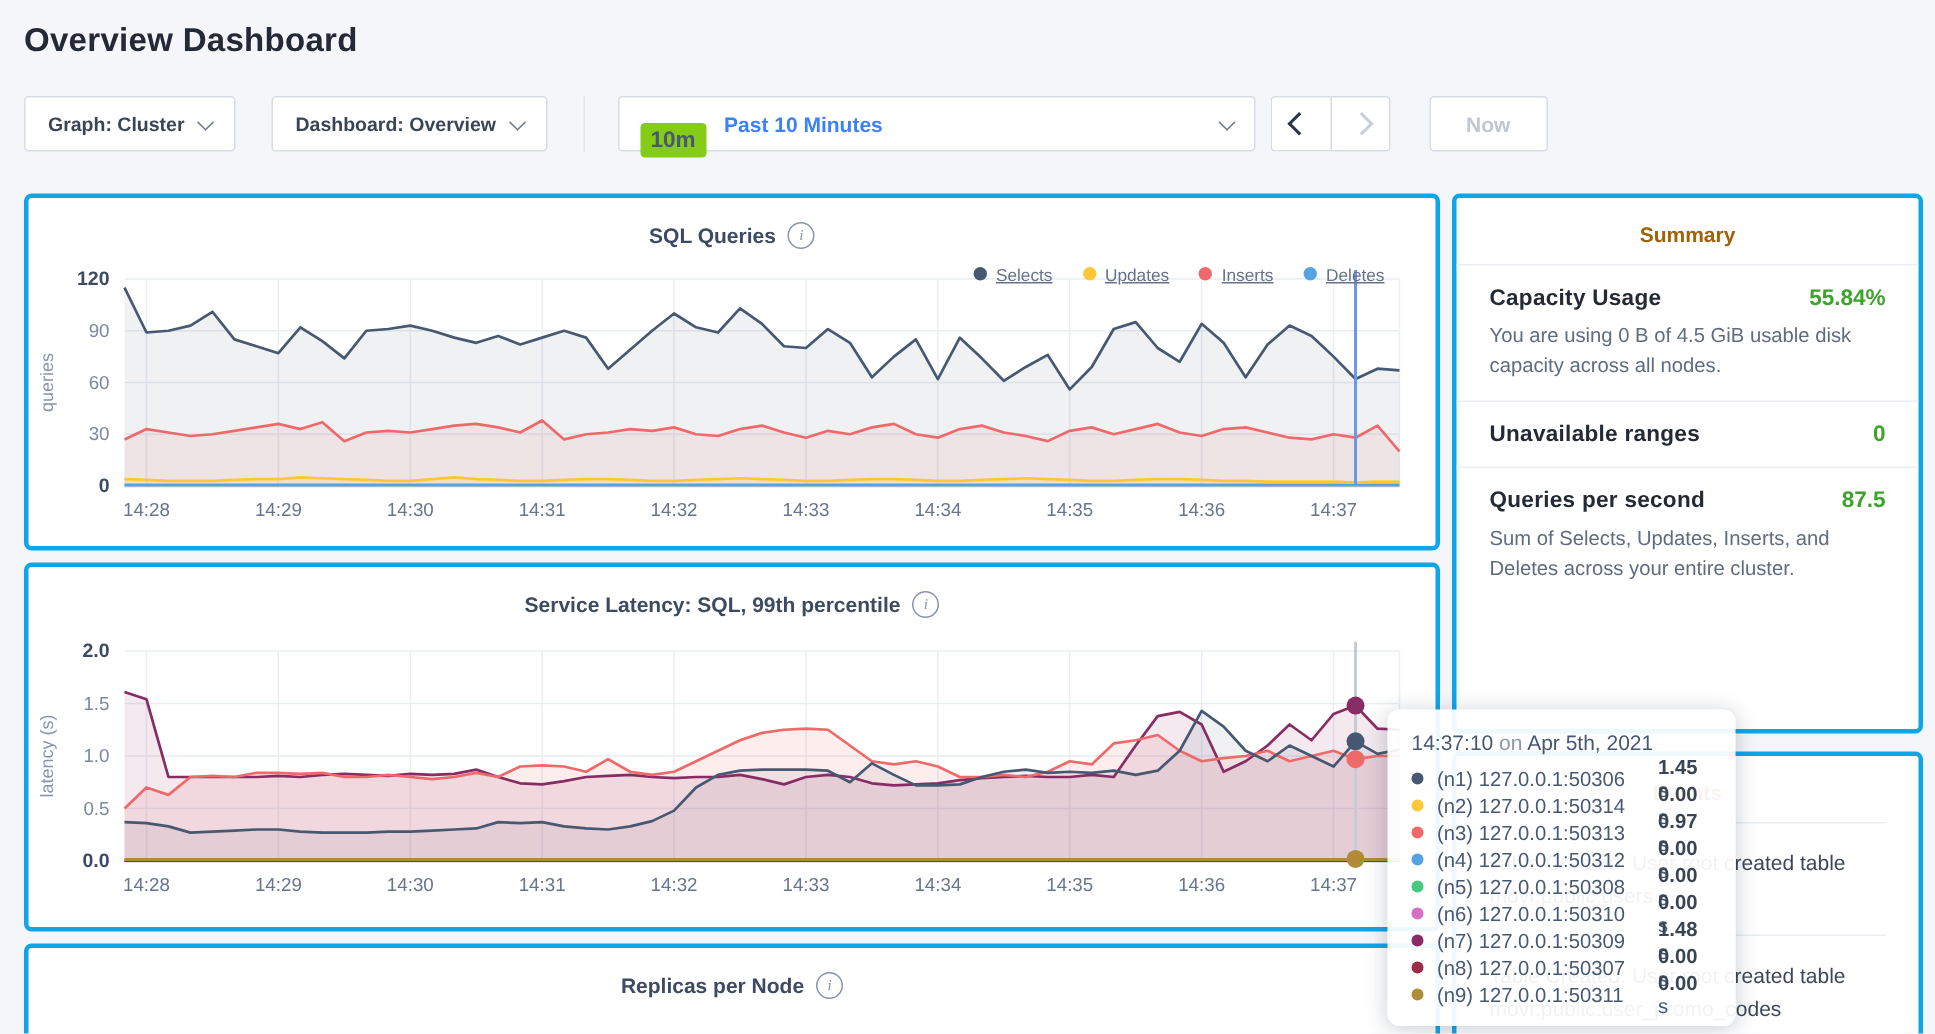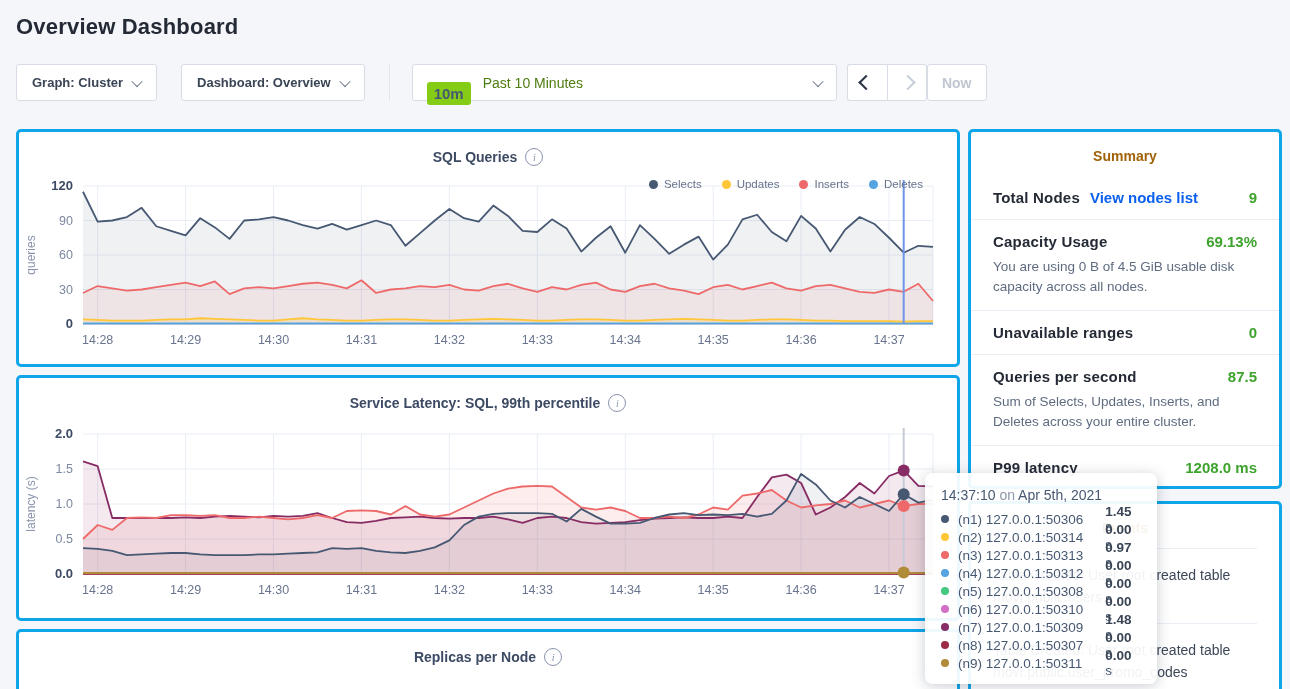--- a/index.html
+++ b/index.html
@@ -13,42 +13,42 @@
   
   .controls{display:flex;align-items:flex-start;margin:24px 16px 0 16px;height:37px;}
   .btn{background:#fff;border:1px solid #d8dce5;border-radius:3px;height:37px;
        display:flex;align-items:center;cursor:pointer;font-family:inherit;}
   .dd{padding:0 15px;gap:10px;font-size:13px;font-weight:bold;color:#394455;margin-right:24px;}
   .chev{width:7px;height:7px;border-right:1.6px solid #707a8e;border-bottom:1.6px solid #707a8e;
         transform:rotate(45deg) translate(-1px,-1px);display:inline-block;}
   .vdiv{width:1px;height:37px;background:#e2e6ee;margin:0 12px 0 0;}
   .timepicker{width:425px;padding:0 14px;gap:12px;margin-left:10px;}
   .tp-badge{background:#84cc16;color:#475872;font-size:15px;font-weight:bold;border-radius:3px;padding:3px 7px;margin-top:21px;}
-  .tp-label{font-size:14px;font-weight:normal;color:#4d7c0f;flex:1;text-align:left;}
+  .tp-label{font-size:14px;font-weight:bold;color:#3b82f6;flex:1;text-align:left;}
   .navgroup{display:flex;margin-left:10px;}
   .navgroup .btn{width:40px;justify-content:center;border-radius:0;margin:0;}
   .navgroup .btn:first-child{border-radius:3px 0 0 3px;border-right:none;}
   .navgroup .btn:last-child{border-radius:0 3px 3px 0;}
   .arr{width:9px;height:9px;display:inline-block;border-left:2.4px solid #2c3545;border-bottom:2.4px solid #2c3545;}
   .arr.left{transform:rotate(45deg) translate(-1px,1px);}
   .arr.right{transform:rotate(-135deg) translate(-1px,1px);border-color:#c9cfda;}
-  .now{width:60px;justify-content:center;font-size:14px;font-weight:bold;color:#c0c6d2;margin-left:0;}
+  .now{width:79px;justify-content:center;font-size:14px;font-weight:bold;color:#c0c6d2;margin-left:26px;}
   
   .grid{display:flex;gap:8px;margin:28px 8px 0 16px;align-items:flex-start;}
   .col-left{width:944px;display:flex;flex-direction:column;gap:8px;}
   .col-right{width:314px;display:flex;flex-direction:column;gap:12px;}
   .panel{background:#fff;border:3px solid #0ea5e9;border-radius:5px;box-sizing:border-box;position:relative;}
   
   .chart-head{display:flex;justify-content:center;align-items:center;gap:8px;padding-top:16px;}
   .chart-title{font-size:14px;font-weight:bold;color:#3c4a64;}
   .info-icon{width:16px;height:16px;border:1px solid #8a93ad;border-radius:50%;color:#8a93ad;
              font-size:10px;font-style:italic;display:flex;align-items:center;justify-content:center;
              font-family:"Liberation Serif",serif;}
   .legend{position:absolute;top:46px;right:34px;display:flex;gap:20px;z-index:2;}
-  .legend-item{display:flex;align-items:center;gap:6px;font-size:11.5px;color:#67728a;}
+  .legend-item{display:flex;gap:6px;font-size:11.5px;color:#67728a;text-decoration:underline;}
   .ldot{width:9px;height:9px;border-radius:50%;display:inline-block;}
   svg.chart{display:block;}
   
   .panel-head{font-size:14px;font-weight:bold;color:#a16207;text-align:center;padding:16px 0 12px 0;}
   .srow{padding:13px 22px;border-top:1px solid #eaeef4;}
   .srow-top{display:flex;align-items:baseline;}
   .slabel{font-size:15px;font-weight:bold;color:#242a35;letter-spacing:.2px;}
   .slink{font-size:15px;font-weight:bold;color:#0b5fef;margin-left:10px;text-decoration:none;cursor:pointer;}
   .sval{margin-left:auto;font-size:15px;font-weight:bold;color:#3da32c;}
   .ssub{font-size:13.5px;color:#5f6c80;line-height:20px;margin-top:7px;}
@@ -237,53 +237,40 @@
           <span class="info-icon">i</span>
         </div>
       </section>
 
     </div>
 
     <div class="col-right">
 
       <section class="panel" style="height:360px;">
         <div class="panel-head">Summary</div>
-        <div class="srow" style="border-top:none;">
-          <div class="srow-top">
-            <span class="slabel">Total Nodes</span>
-            <a class="slink">View nodes list</a>
-            <span class="sval">9</span>
-          </div>
-        </div>
         <div class="srow">
           <div class="srow-top">
             <span class="slabel">Capacity Usage</span>
-            <span class="sval">69.13%</span>
+            <span class="sval">55.84%</span>
           </div>
           <div class="ssub">You are using 0 B of 4.5 GiB usable disk capacity across all nodes.</div>
         </div>
         <div class="srow">
           <div class="srow-top">
             <span class="slabel">Unavailable ranges</span>
             <span class="sval">0</span>
           </div>
         </div>
         <div class="srow">
           <div class="srow-top">
             <span class="slabel">Queries per second</span>
             <span class="sval">87.5</span>
           </div>
           <div class="ssub">Sum of Selects, Updates, Inserts, and Deletes across your entire cluster.</div>
         </div>
-        <div class="srow">
-          <div class="srow-top">
-            <span class="slabel">P99 latency</span>
-            <span class="sval">1208.0 ms</span>
-          </div>
-        </div>
       </section>
 
       <section class="panel" style="height:260px;">
         <div class="panel-head">Events</div>
         <div class="event-item">
           <div class="eline">Table Created: User root created table</div>
           <div class="eline">movr.public.users</div>
         </div>
         <div class="event-item">
           <div class="eline">Table Created: User root created table</div>

